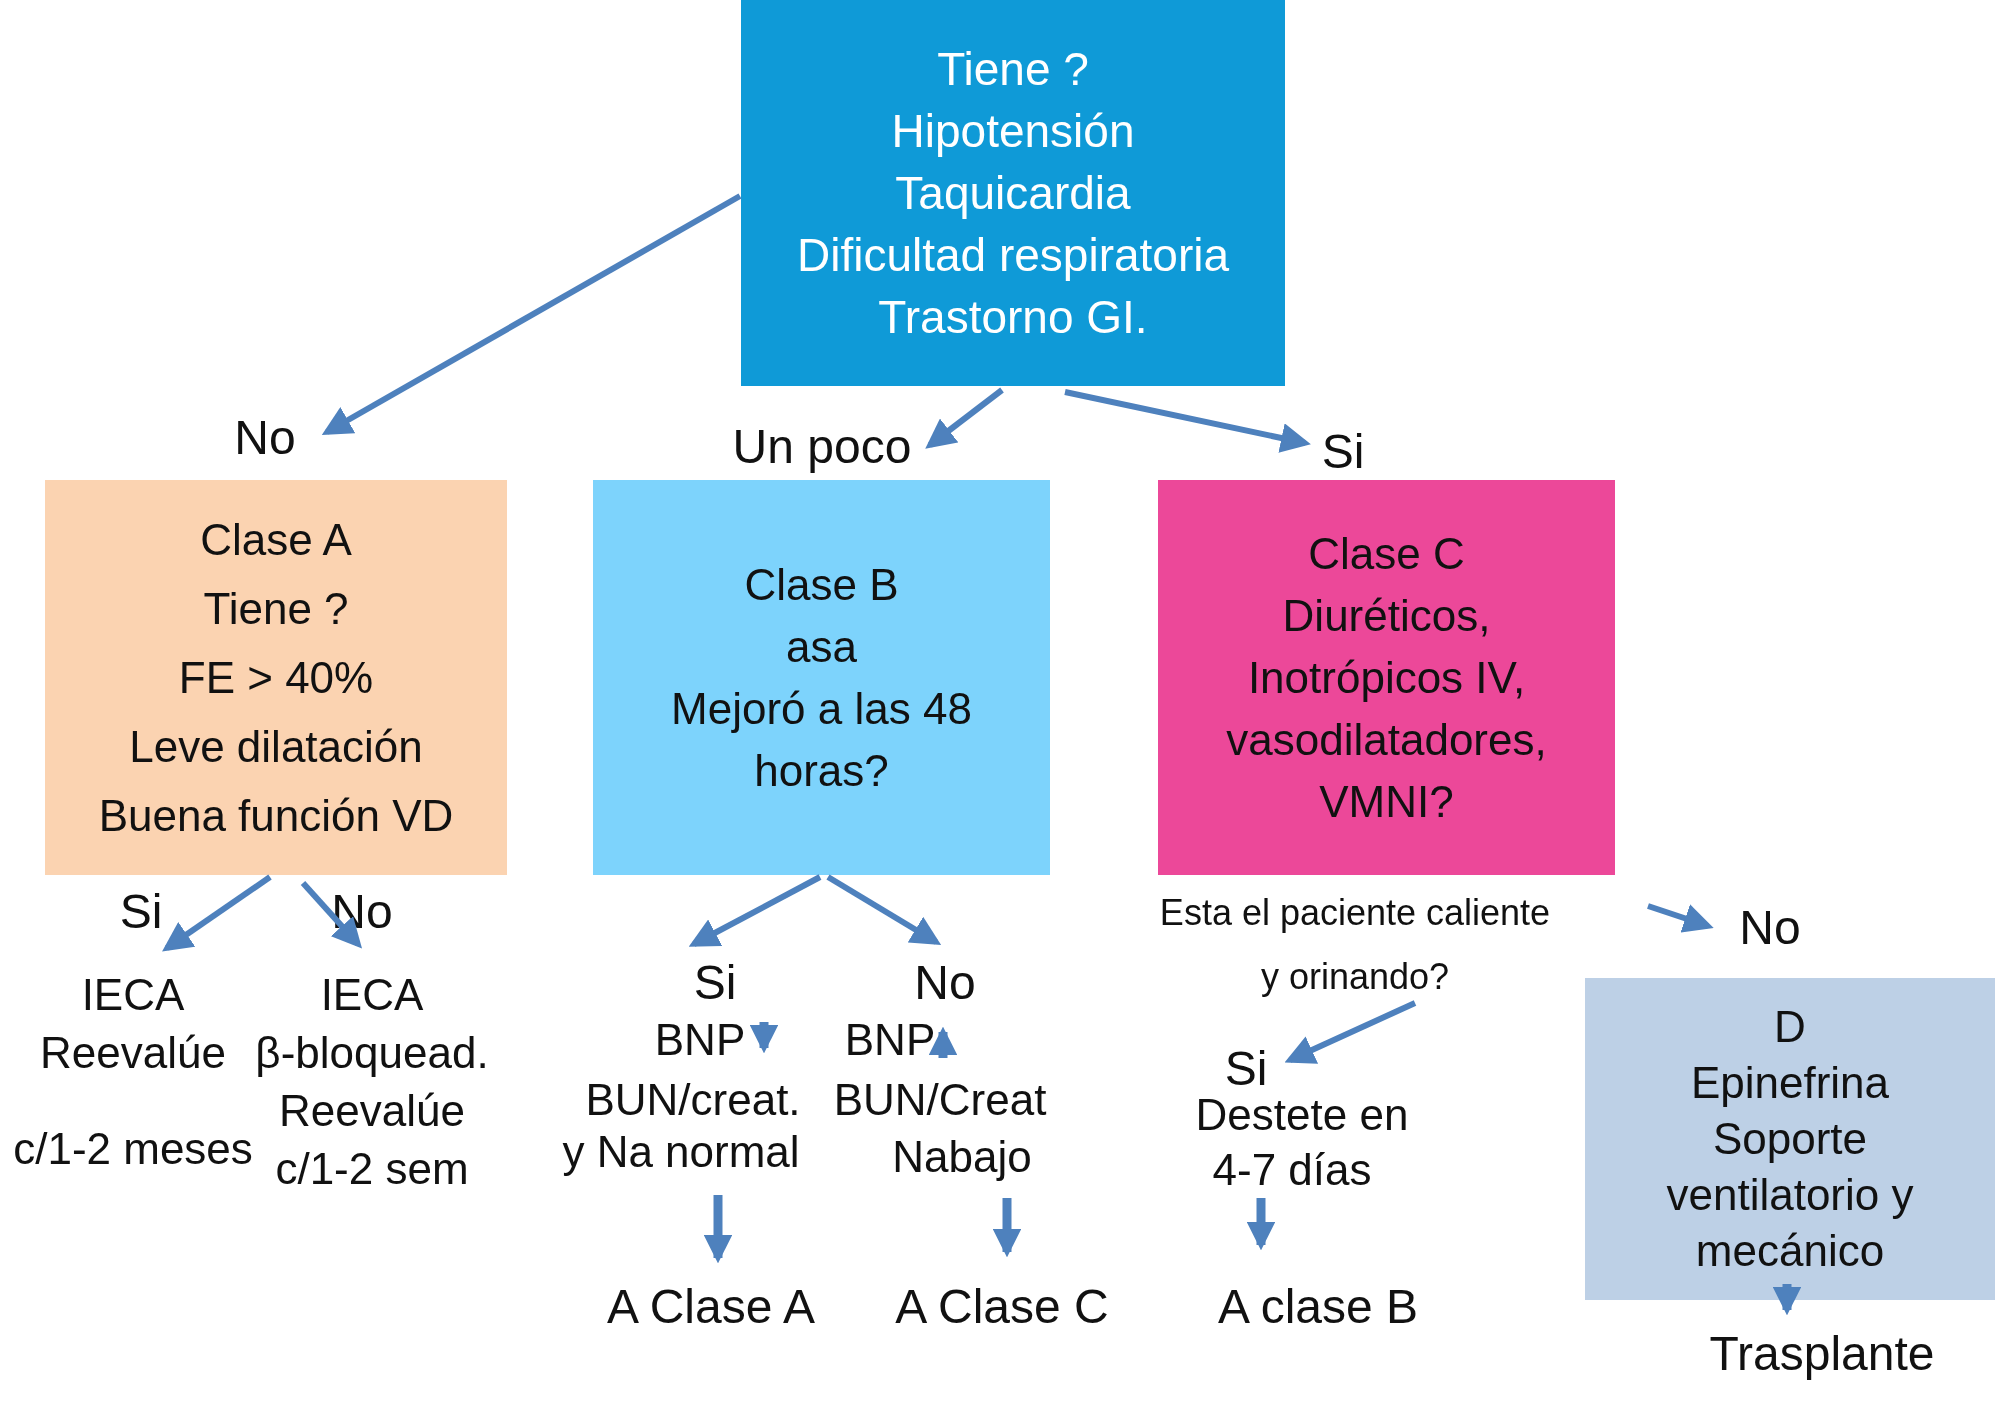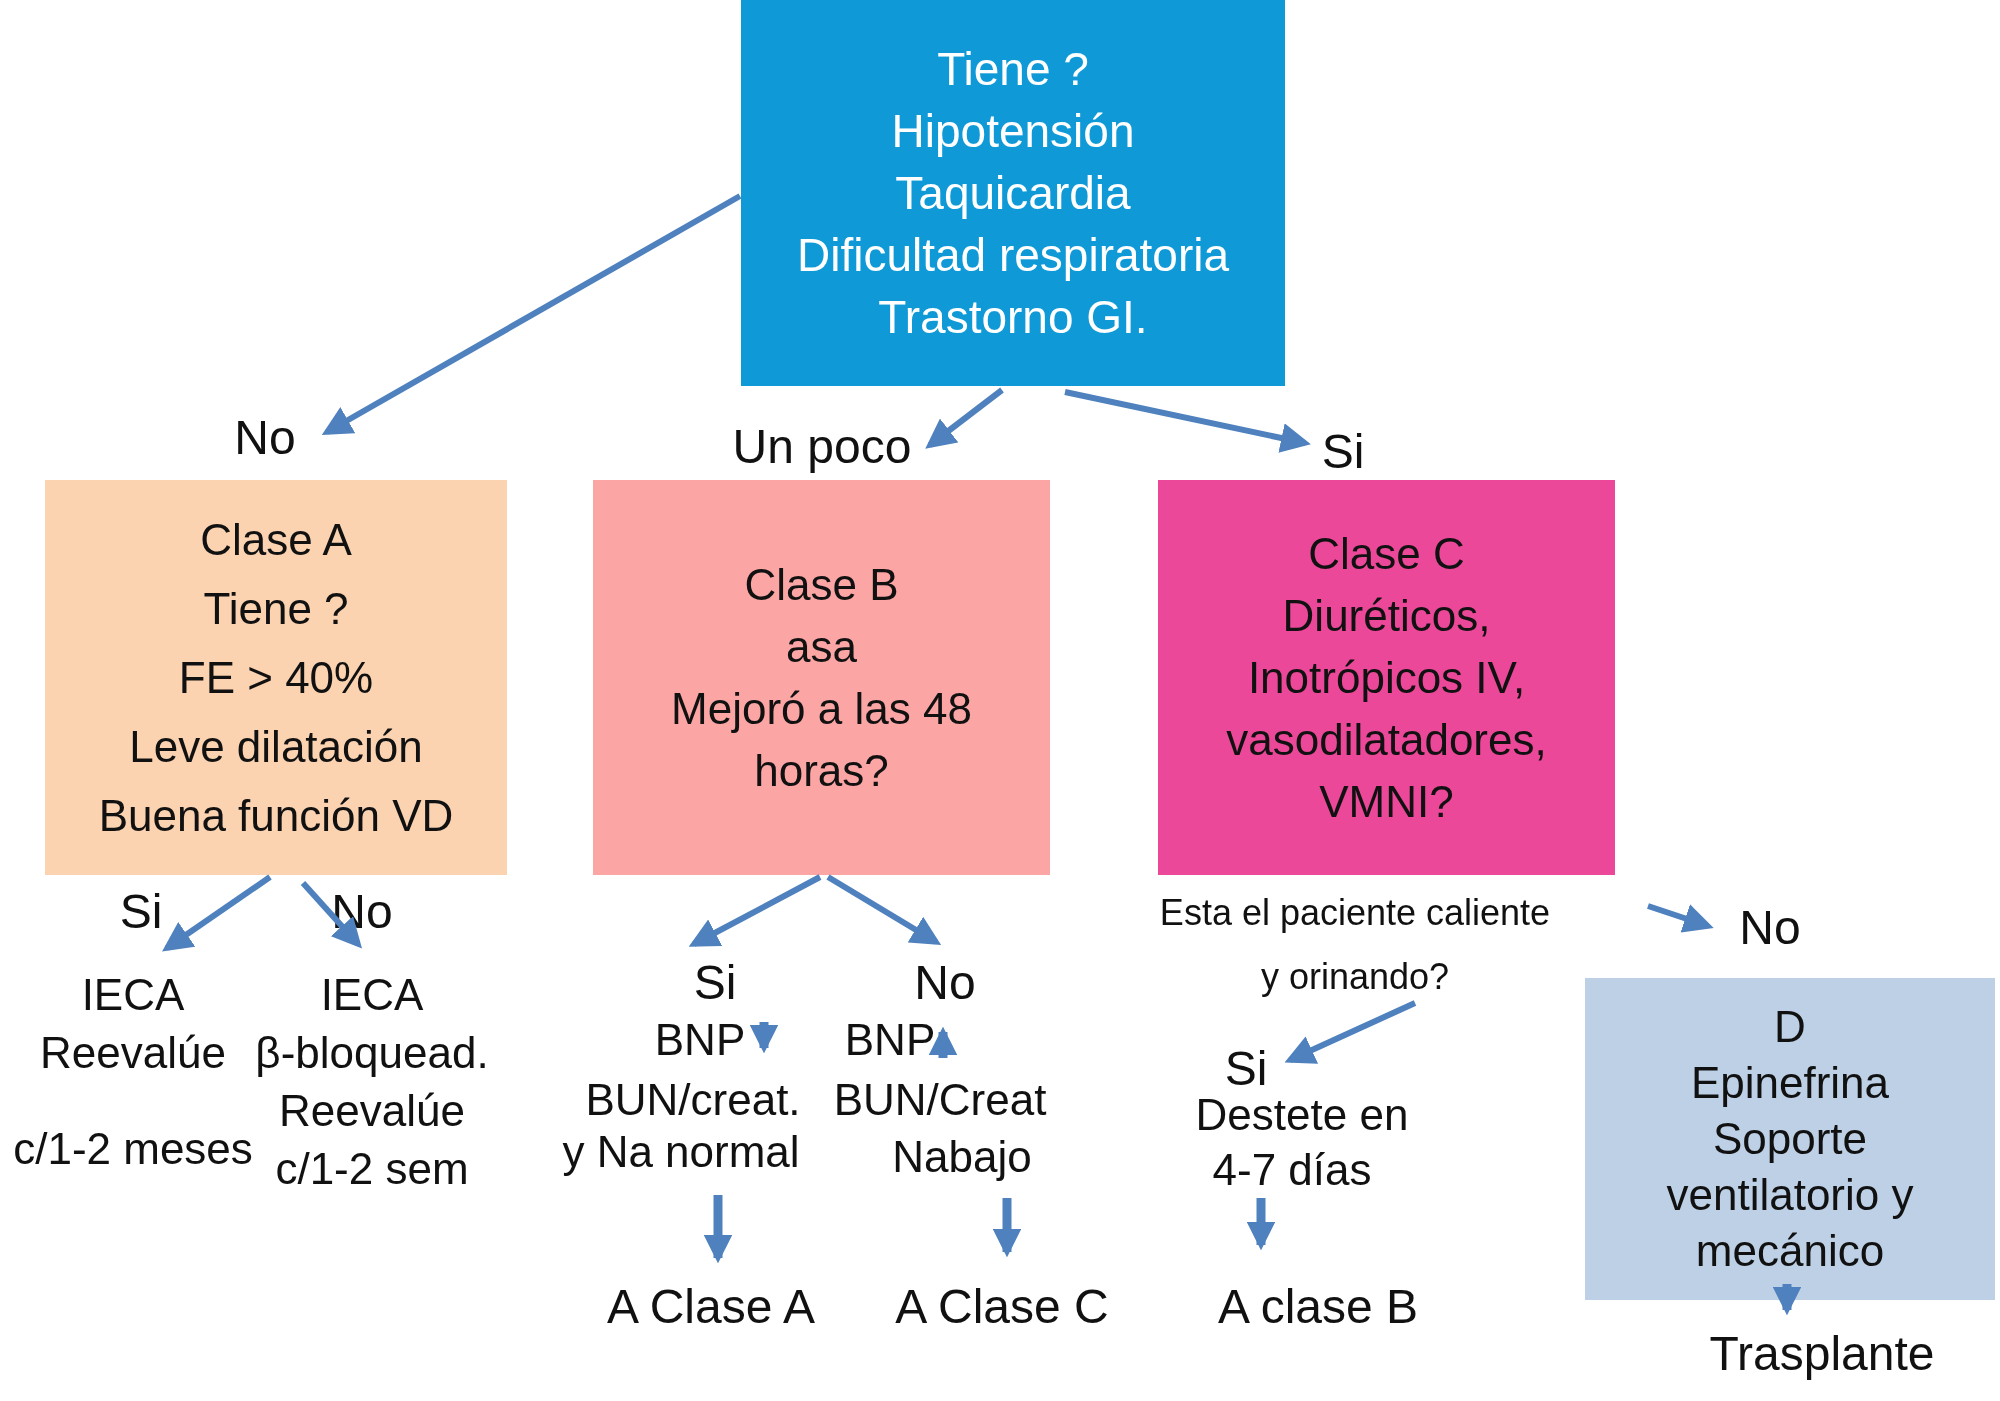--- a/index.html
+++ b/index.html
@@ -22,21 +22,21 @@
     left:741px;top:0;width:544px;height:386px;
     background:#0F9AD7;color:#ffffff;
     font-size:46px;line-height:62px;
   }
   #box-a{
     left:45px;top:480px;width:462px;height:395px;
     background:#FBD3B1;font-size:44px;line-height:62px;gap:7px;
   }
   #box-b{
     left:593px;top:480px;width:457px;height:395px;
-    background:#fca5a5;font-size:44px;line-height:62px;
+    background:#7dd3fc;font-size:44px;line-height:62px;
   }
   #box-c{
     left:1158px;top:480px;width:457px;height:395px;
     background:#ec4899;font-size:44px;line-height:62px;
   }
   #box-d{
     left:1585px;top:978px;width:410px;height:322px;
     background:#BDD0E6;font-size:44px;line-height:56px;
   }
   .lbl{

